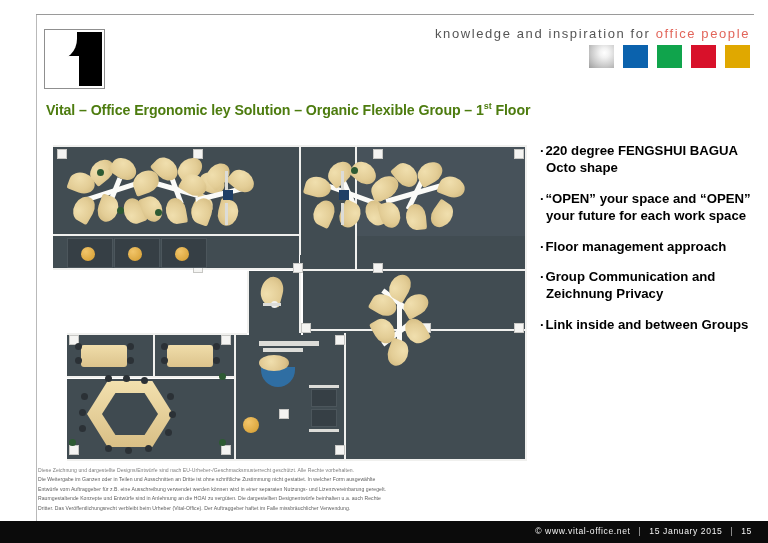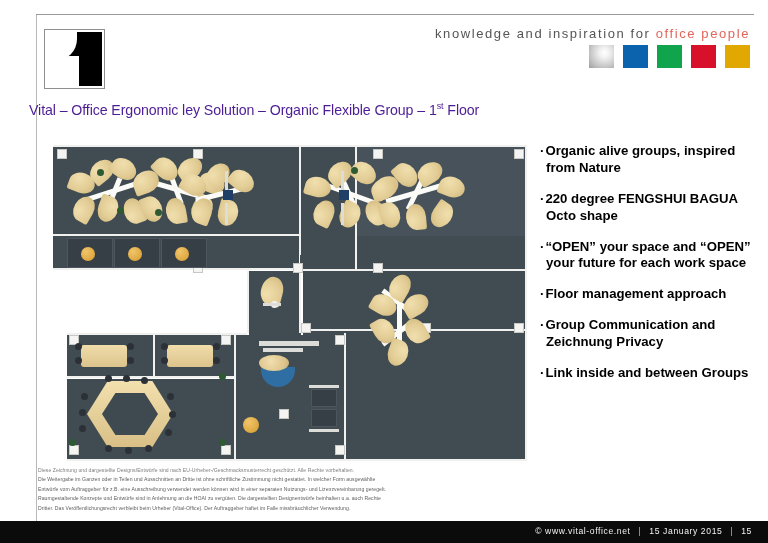--- a/index.html
+++ b/index.html
@@ -109,24 +109,24 @@
   .swatch {
     width: 25px; height: 23px;
   }
   .swatch.silver {
     background: radial-gradient(circle at 62% 34%, #ffffff 0%, #f2f2f2 22%, #c9c9c9 62%, #9d9d9d 100%);
   }
 
   
   #slide-title {
     position: absolute;
-    left: 29px; top: 101px;
+    left: 46px; top: 101px;
     font-size: 14.2px;
-    font-weight: normal;
-    color: #4c1d95;
+    font-weight: bold;
+    color: #4d7c0f;
     white-space: nowrap;
     letter-spacing: -0.1px;
   }
   #slide-title sup { font-size: 9px; }
 
   
   #floorplan {
     position: absolute;
     left: 53px; top: 145px;
     width: 474px; height: 316px;
@@ -500,21 +500,20 @@
     <div class="counter" style="left:172px; top:26px; width:3px; height:22px;"></div>
     <div class="counter" style="left:172px; top:58px; width:3px; height:22px;"></div>
     <div class="counter" style="left:288px; top:26px; width:3px; height:22px;"></div>
     <div class="counter" style="left:288px; top:58px; width:3px; height:22px;"></div>
     <div class="doorpad" style="left:170px; top:45px; background:#1f3f66; border-color:#1f3f66;"></div>
     <div class="doorpad" style="left:286px; top:45px; background:#1f3f66; border-color:#1f3f66;"></div>
     <div class="counter" style="left:210px; top:158px; width:18px; height:3px;"></div>
   </div>
 
   <div id="bullets">
-    <div class="bullet">Organic alive groups, inspired from Nature</div>
     <div class="bullet">220 degree FENGSHUI BAGUA Octo shape</div>
     <div class="bullet">“OPEN” your space and “OPEN” your future for each work space</div>
     <div class="bullet">Floor management approach</div>
     <div class="bullet">Group Communication and Zeichnung Privacy</div>
     <div class="bullet">Link inside and between Groups</div>
   </div>
 
   <div id="legal">
     <div class="l1">Diese Zeichnung und dargestellte Designs/Entwürfe sind nach EU-Urheber-/Geschmacksmusterrecht geschützt. Alle Rechte vorbehalten.</div>
     <div>Die Weitergabe im Ganzen oder in Teilen und Ausschnitten an Dritte ist ohne schriftliche Zustimmung nicht gestattet. In welcher Form ausgewählte</div>

